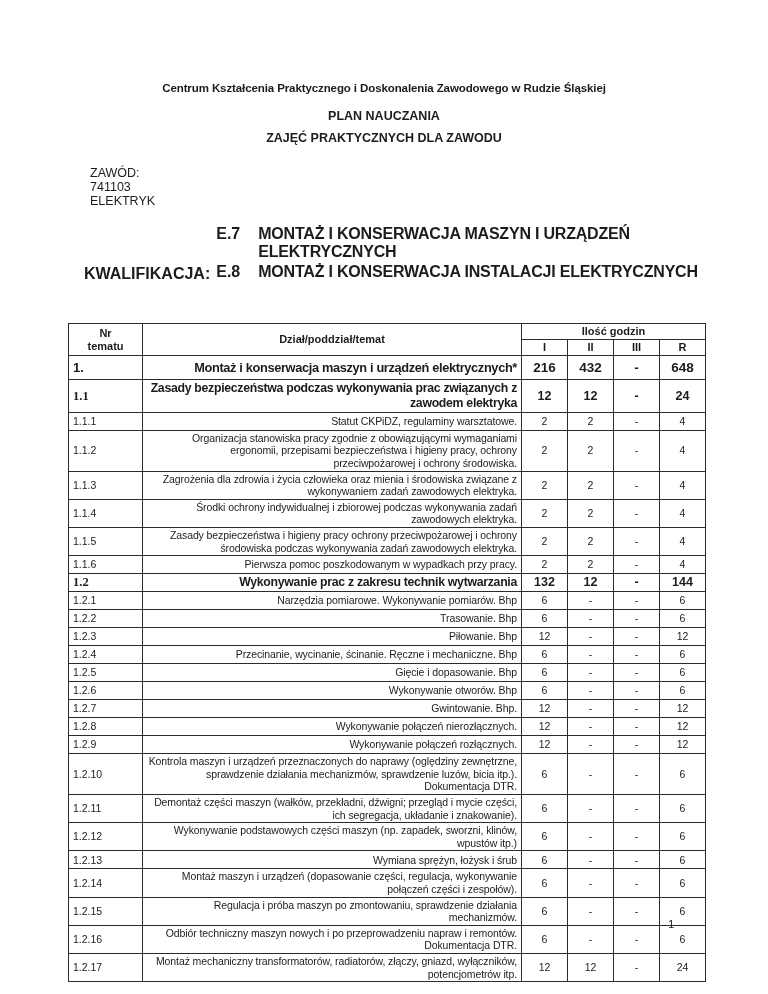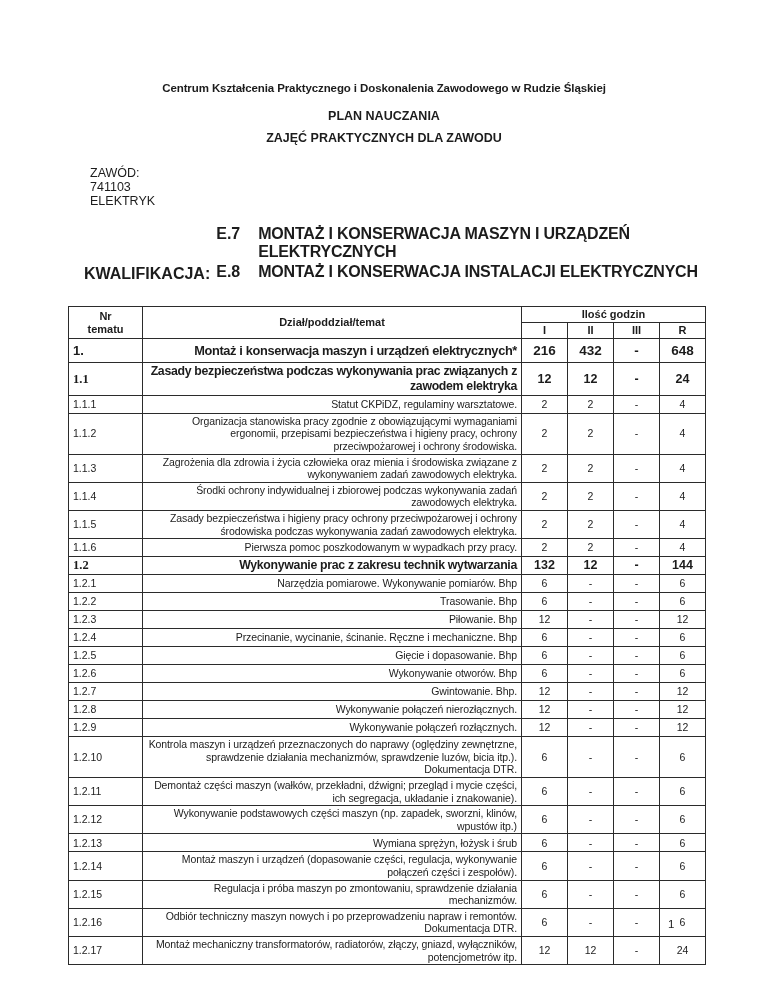--- a/index.html
+++ b/index.html
@@ -29,21 +29,21 @@
     display:flex;align-items:flex-end;
   }
   .kwal-label{white-space:nowrap;margin-right:6px;}
   .kwal-items{display:flex;flex-direction:column;}
   .kwal-item{display:flex;margin-bottom:2px;}
   .kwal-code{display:inline-block;width:42px;flex:0 0 42px;}
   .kwal-name{letter-spacing:-0.2px;}
 
   table.plan{
     border-collapse:collapse;
-    margin:23px 0 0 68px;
+    margin:40px 0 0 68px;
     width:637px;
     table-layout:fixed;
     border-radius:6px;
   }
   table.plan th, table.plan td{
     border:1px solid #2b2b2b;
     padding:1px 4px;
     vertical-align:middle;
     line-height:1.2;
   }

